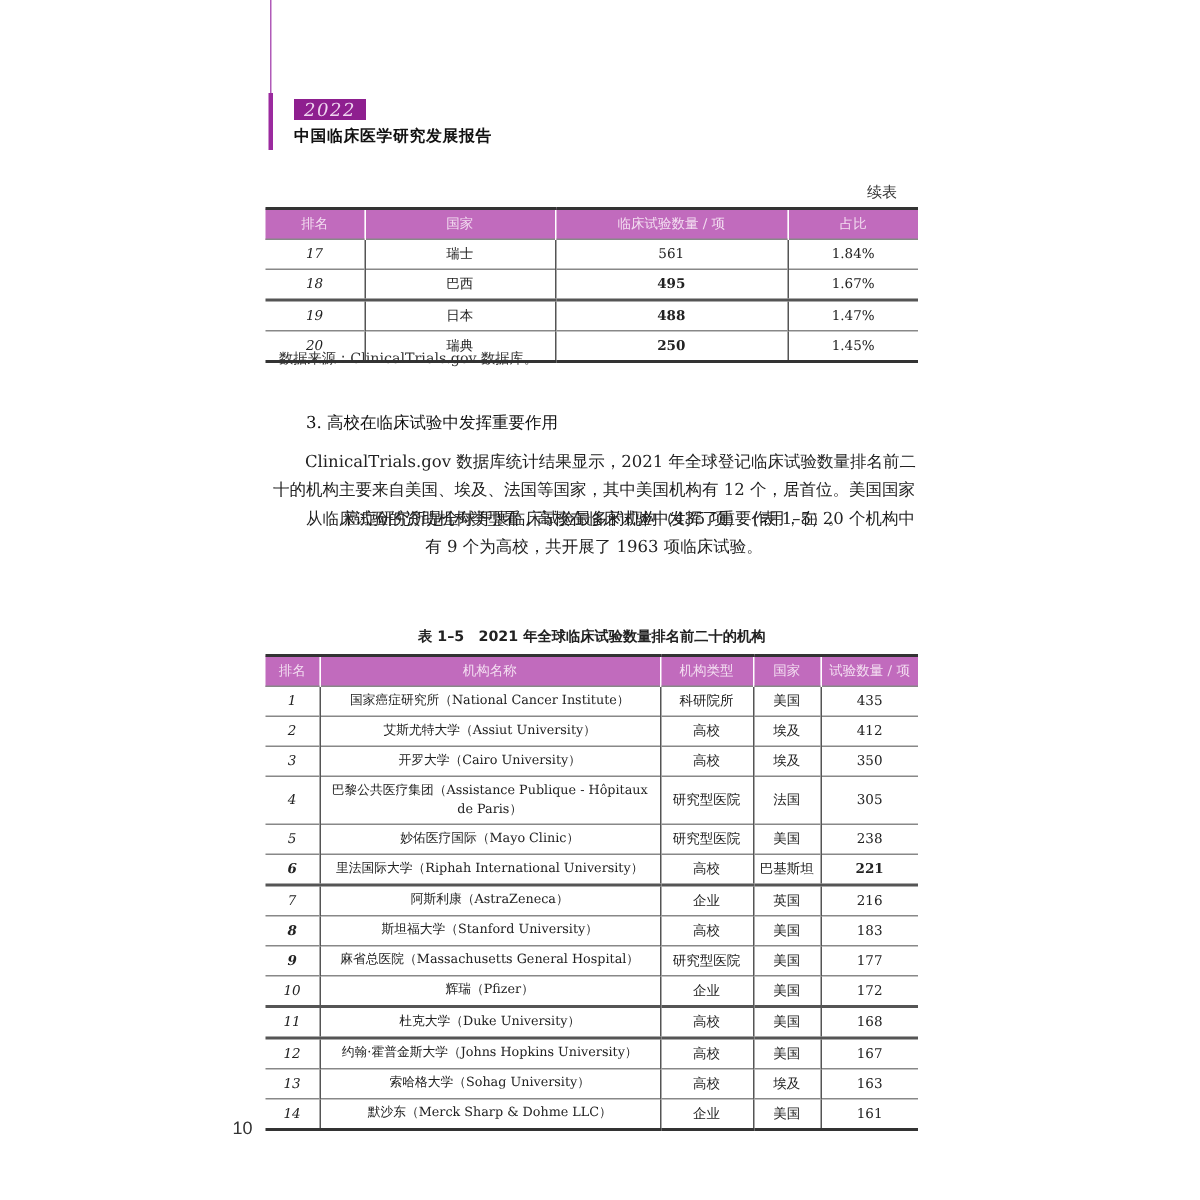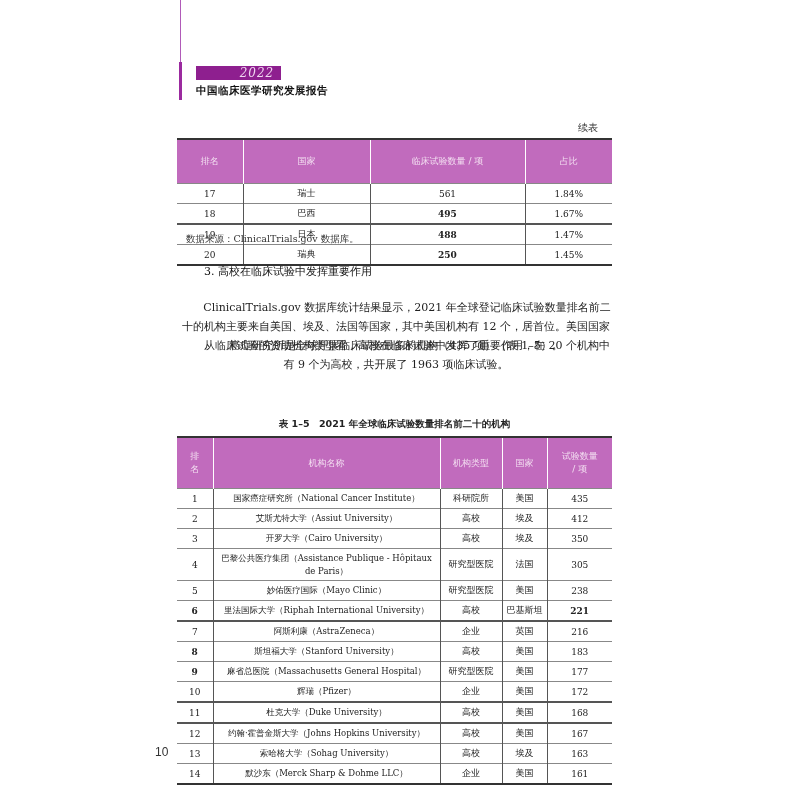--- a/index.html
+++ b/index.html
@@ -2,41 +2,41 @@
 <html><head>
 <meta charset="utf-8">
 <style>
   html, body { margin:0; padding:0; background:#ffffff; }
   body { width:800px; height:800px; position:relative; overflow:hidden;
          font-family:"DejaVu Serif", "Liberation Serif", serif; color:#222; }
   .vline-top { position:absolute; left:180px; top:0; width:1px; height:62px; background:#b05ab8; }
   .vline-thick { position:absolute; left:179px; top:62px; width:3px; height:38px; background:#9b2a9f; }
   .logo { position:absolute; left:196px; top:66px; width:48px; height:14px; background:#8e1f8f;
           color:#f0d6f0; font-style:italic; font-size:12px; line-height:14px; text-align:center;
-          font-family:"DejaVu Serif", serif; letter-spacing:1px;padding-left:37px; }
+          font-family:"DejaVu Serif", serif; letter-spacing:1px; }
   .book-title { position:absolute; left:196px; top:84px; font-size:10.5px; font-weight:bold;
                 font-family:"DejaVu Sans", sans-serif; color:#111; letter-spacing:0.5px; }
   .cont-label { position:absolute; left:578px; top:121px; font-size:10px; color:#333; }
 
   table { border-collapse:collapse; position:absolute; font-size:9px; color:#222; }
   th { background:#c16bbd; color:#f3def1; font-weight:normal; border-top:2px solid #333;
-       height:19px; padding:12px; border-left:1px solid #fff; }
+       height:19px; padding:0; border-left:1px solid #fff; }
   th:first-child { border-left:none; }
   td { text-align:center; padding:0; border-top:1px solid #888; border-left:1px solid #555; height:19px; }
-  td:first-child { border-left:none; }
+  td:first-child { border-left:none;font-style:italic; }
   tr.last td { border-bottom:2px solid #333; }
   tr.thick td { border-top:2px solid #555;margin-top:36px; }
   .bold { font-weight:bold; }
 
   #t1 { left:177px; top:138px; width:435px; }
   #t2 { left:177px; top:436px; width:435px; }
   #t2 td.name { font-size:8.5px; padding:0 4px; line-height:13px; }
 
   .source { position:absolute; left:186px; top:233px; font-size:9.5px; color:#333; }
-  .section-h { position:absolute; left:204px; top:264px; font-size:11px; color:#111;text-align:right; }
+  .section-h { position:absolute; left:204px; top:274px; font-size:11px; color:#111;text-align:right; }
   .para { position:absolute; left:180px; width:432px; font-size:11px; line-height:19px; color:#222;
           text-indent:22px;text-align:center; }
   #p1 { top:298px; }
   #p2 { top:336px; }
   .caption { position:absolute; left:177px; width:435px; top:418px; text-align:center;
              font-size:9.5px; font-weight:bold; font-family:"DejaVu Sans", sans-serif; color:#222; }
   .page-num { position:absolute; left:155px; top:745px; font-size:12px;
               font-family:"Liberation Sans", sans-serif; color:#333; }
 </style>
 </head>

